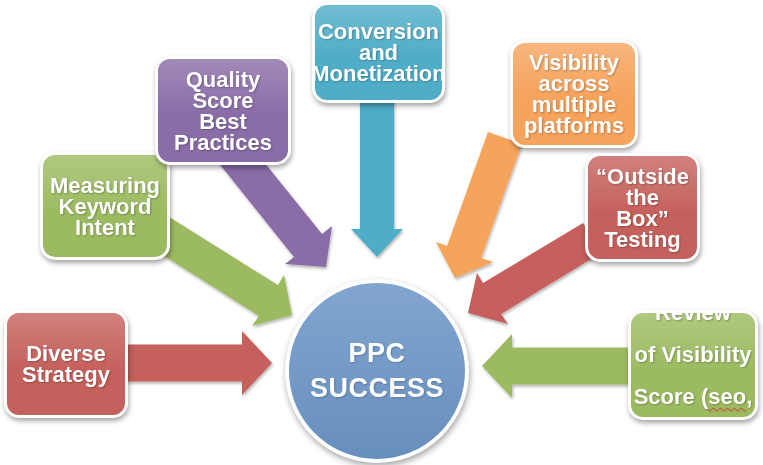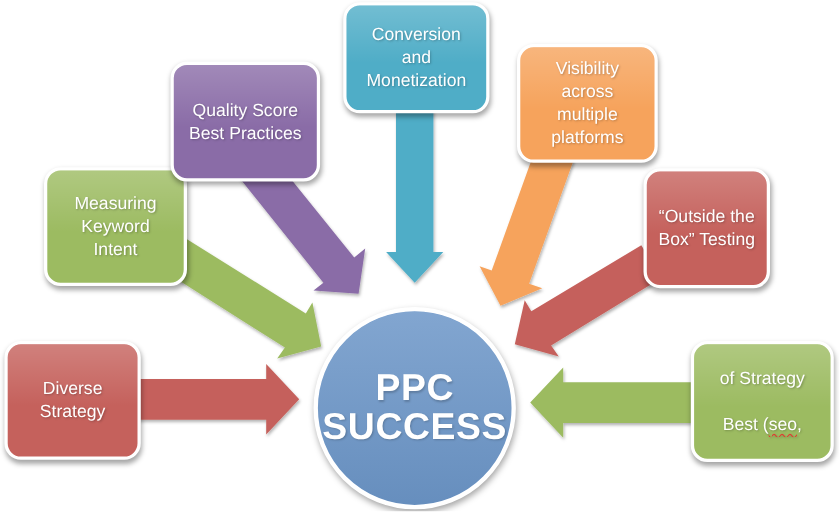--- a/index.html
+++ b/index.html
@@ -19,21 +19,21 @@
     text-align:center;
     overflow:hidden;
   }
   .box::before{
     content:"";position:absolute;inset:0;
     background:linear-gradient(180deg, rgba(255,255,255,0.20), rgba(255,255,255,0) 55%);
     pointer-events:none;
   }
   .box-label{
     position:relative;
-    color:#ffffff;font-weight:normal;font-size:16px;line-height:21px;
+    color:#ffffff;font-weight:bold;font-size:22px;line-height:21px;
     white-space:pre-line;
     text-shadow:1px 1px 2px rgba(0,0,0,0.25);
   }
   .box-label .line{display:block;}
   .squiggle{
     text-decoration-line:underline;
     text-decoration-style:wavy;
     text-decoration-color:#e03c31;
     text-decoration-thickness:1px;
     text-underline-offset:3px;
@@ -54,21 +54,21 @@
     display:flex;align-items:center;justify-content:center;text-align:center;
     overflow:hidden;
   }
   .center-circle::before{
     content:"";position:absolute;inset:0;border-radius:50%;
     background:linear-gradient(180deg, rgba(255,255,255,0.15), rgba(0,0,0,0.05));
     pointer-events:none;
   }
   .center-label{
     position:relative;
-    color:#ffffff;font-weight:bold;font-size:34px;line-height:35px;
+    color:#ffffff;font-weight:bold;font-size:27px;line-height:35px;
     white-space:pre-line;letter-spacing:0.5px;
     text-shadow:1px 1px 2px rgba(0,0,0,0.2);
   }
 </style>
 </head>
 <body>
 
 <div class="stage">
 
   <svg class="arrows" viewBox="0 0 763 465" xmlns="http://www.w3.org/2000/svg">
@@ -101,37 +101,37 @@
     <span class="box-label">Quality Score
 Best Practices</span>
   </div>
 
   <div class="box b4" style="background-color: rgb(79, 173, 199);">
     <span class="box-label">Conversion
 and
 Monetization</span>
   </div>
 
-  <div class="box b5" style="background-color: rgb(246, 163, 92);">
+  <div class="box b5" style="background-color: rgb(246, 163, 92); margin-left: 40px;">
     <span class="box-label">Visibility
 across
 multiple
 platforms</span>
   </div>
 
   <div class="box b6" style="background-color: rgb(197, 97, 92);">
     <span class="box-label">“Outside the
 Box” Testing</span>
   </div>
 
   <div class="box b7" style="background-color: rgb(156, 187, 97);">
     <span class="box-label">
       <span class="line">Deep Review</span>
-      <span class="line">of Strategy</span>
-      <span class="line"><span>Best (</span><span class="squiggle">seo</span><span>,</span></span>
+      <span class="line">of Visibility</span>
+      <span class="line"><span>Score (</span><span class="squiggle">seo</span><span>,</span></span>
       <span class="line">funnels)</span>
     </span>
   </div>
 
   <div class="center-circle" style="background-color: rgb(108, 150, 200);">
     <span class="center-label">PPC
 SUCCESS</span>
   </div>
 
 </div>

